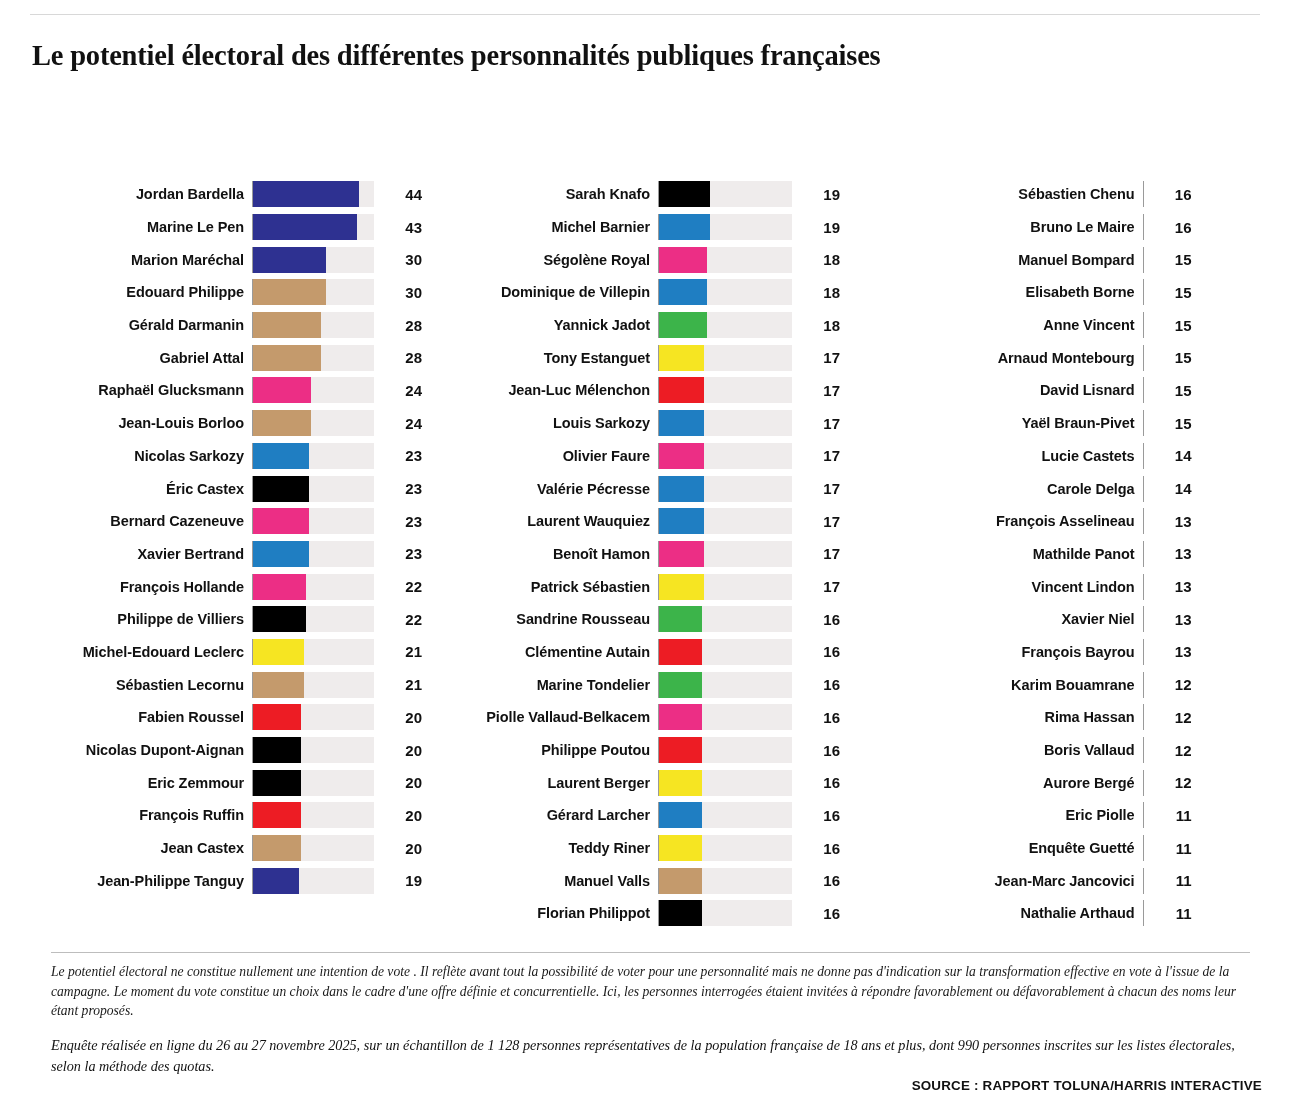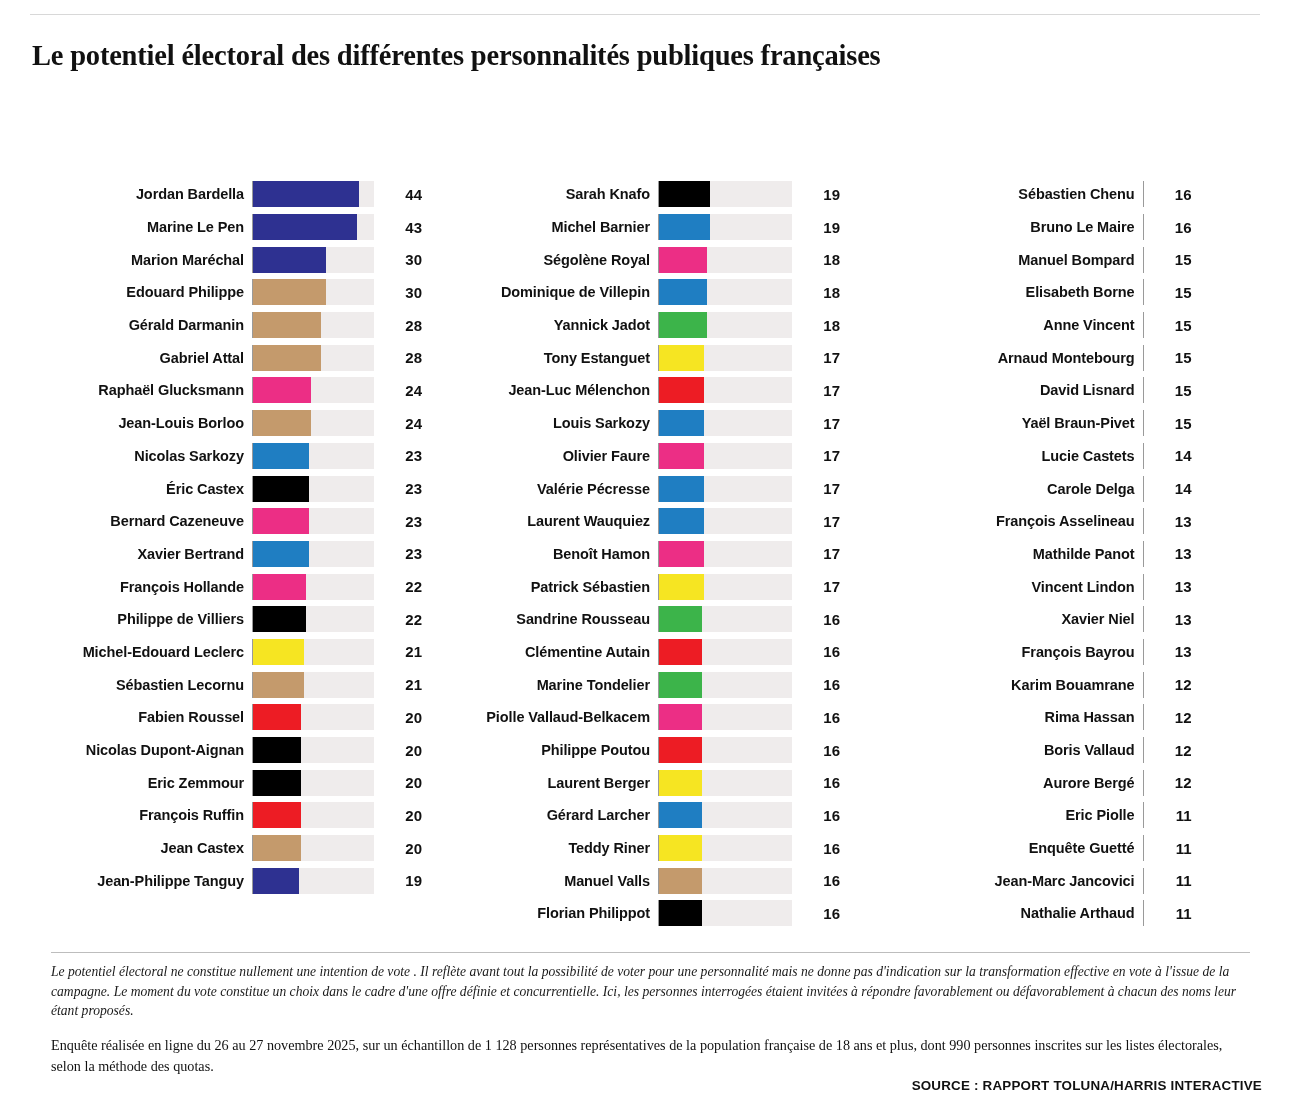--- a/index.html
+++ b/index.html
@@ -123,20 +123,21 @@
     line-height: 1.45;
     color: #1a1a1a;
     margin: 0 0 14px 0;
   }
   .fn-plain {
     font-family: "Liberation Serif", serif;
     font-size: 14.2px;
     line-height: 1.45;
     color: #111111;
     margin: 0;
+    font-style: italic;
   }
   .source {
     position: absolute;
     right: 28px;
     bottom: 10px;
     font-family: "Liberation Sans", sans-serif;
     font-weight: bold;
     font-size: 13.4px;
     letter-spacing: 0.2px;
     color: #111111;

